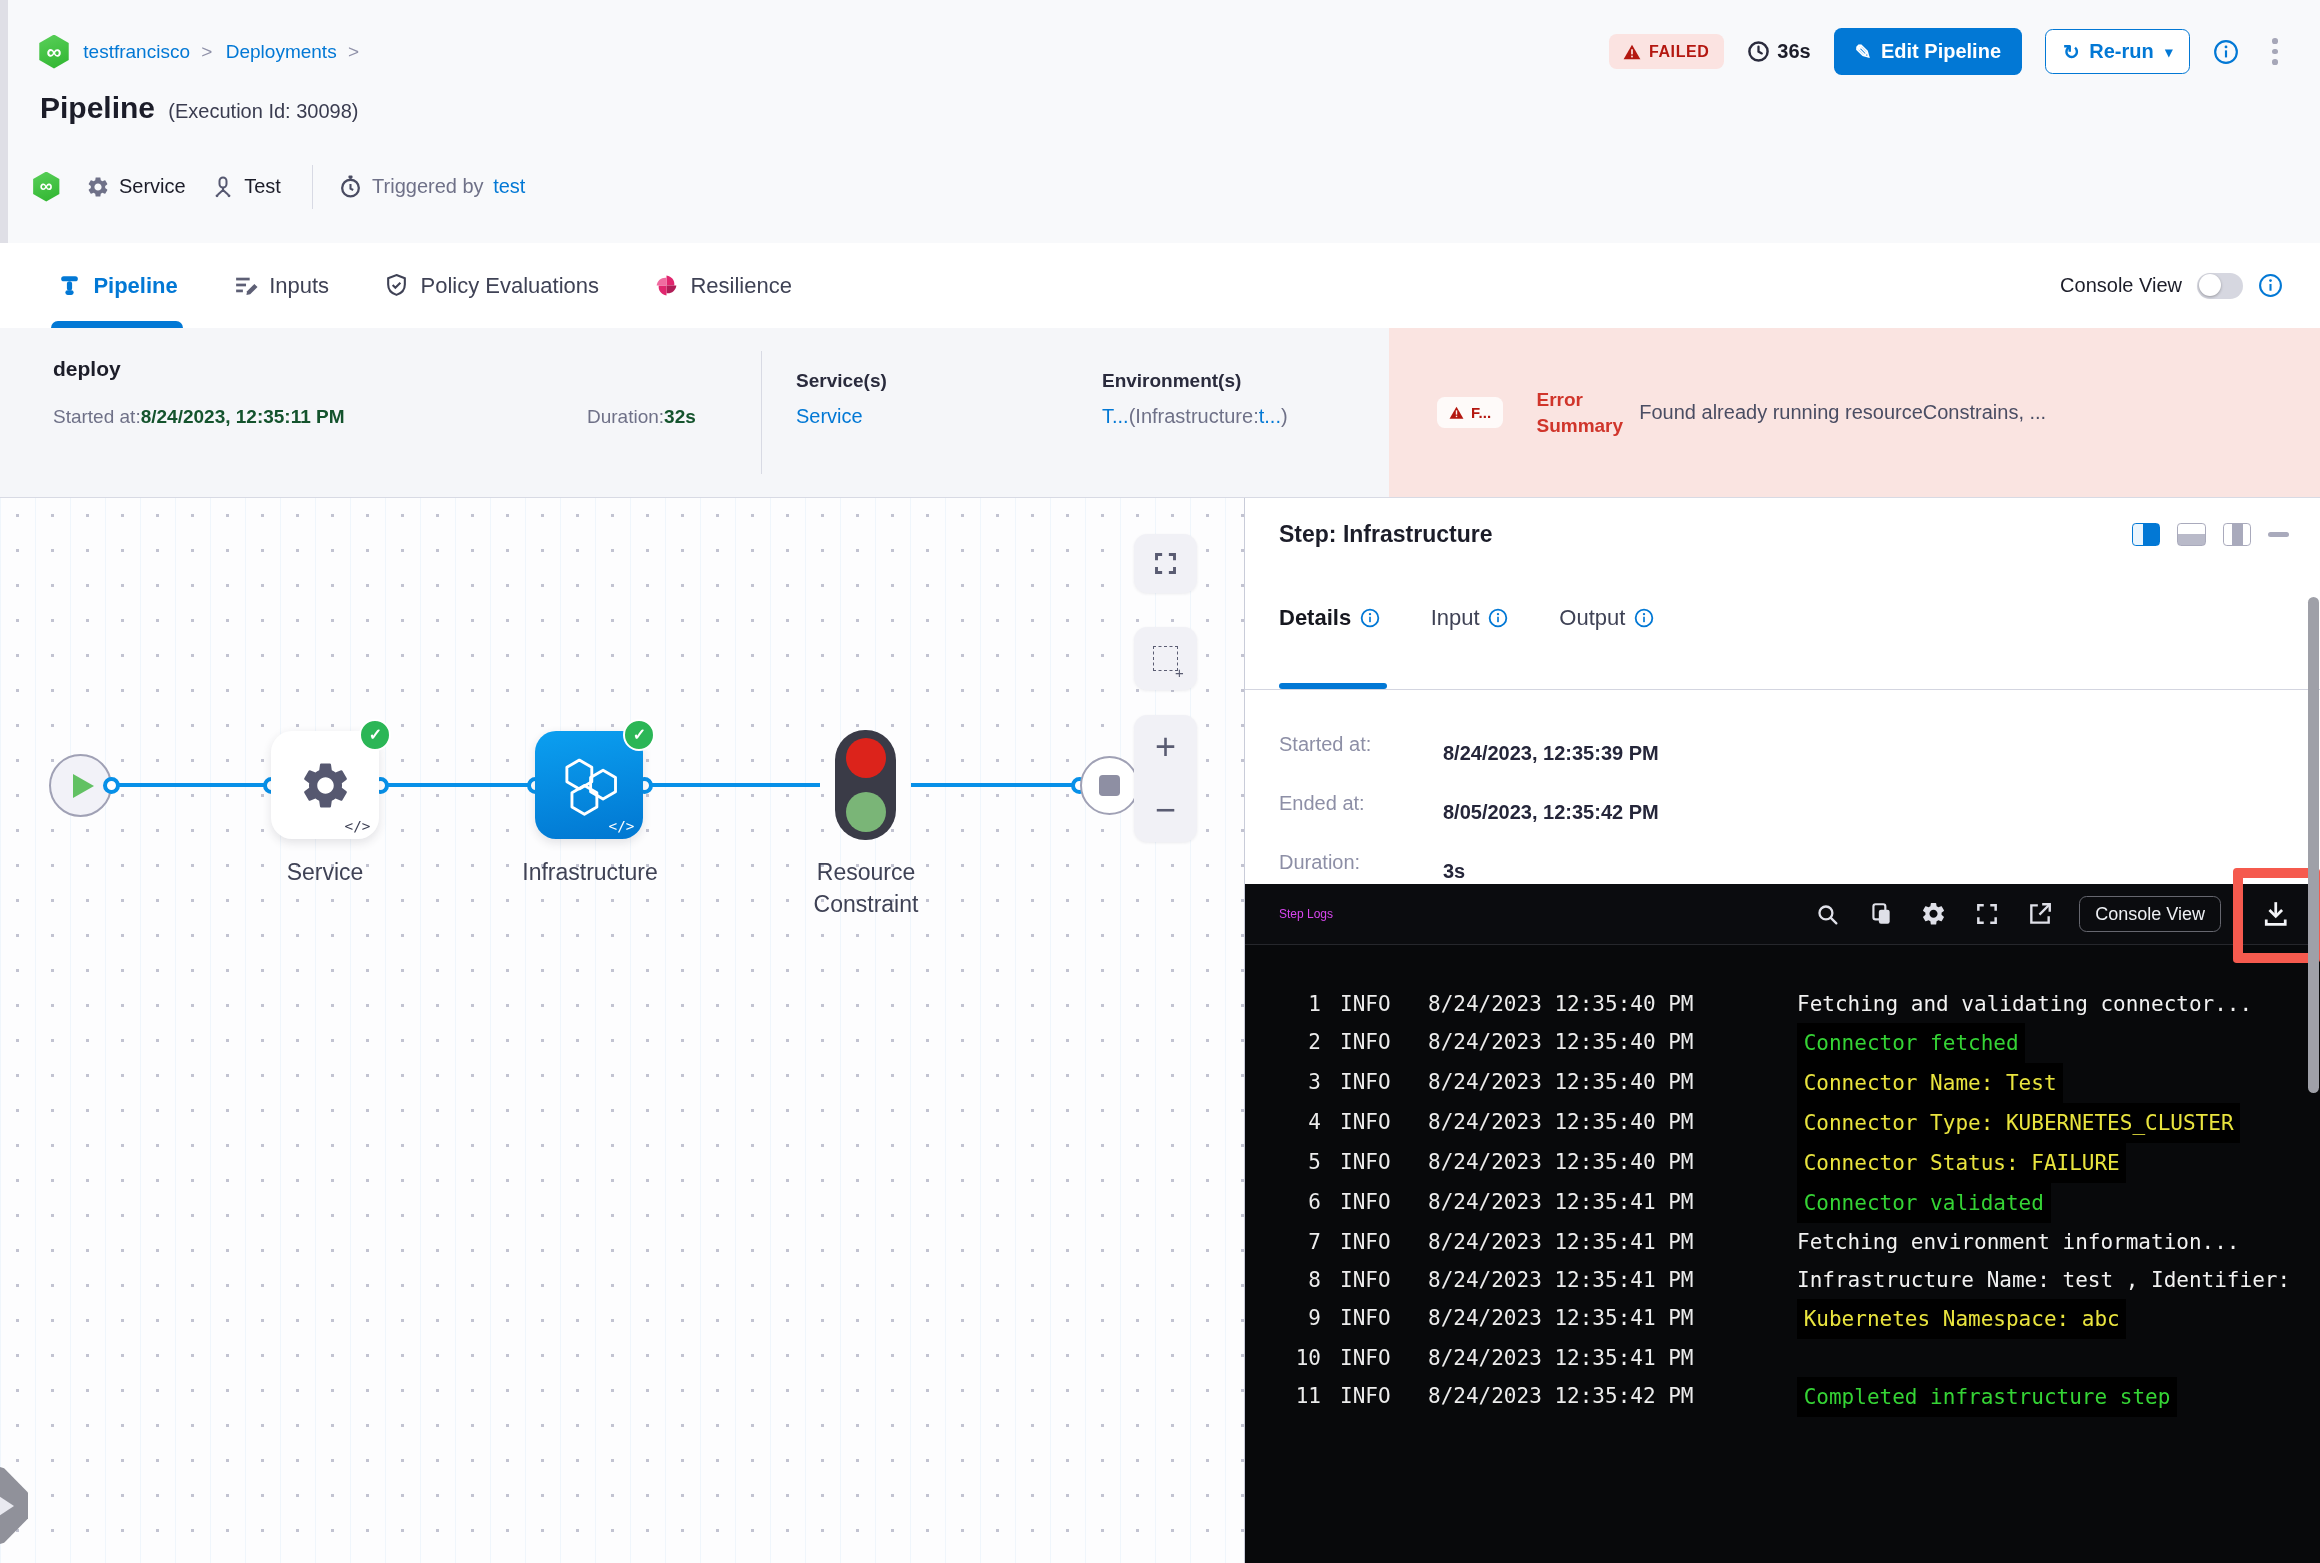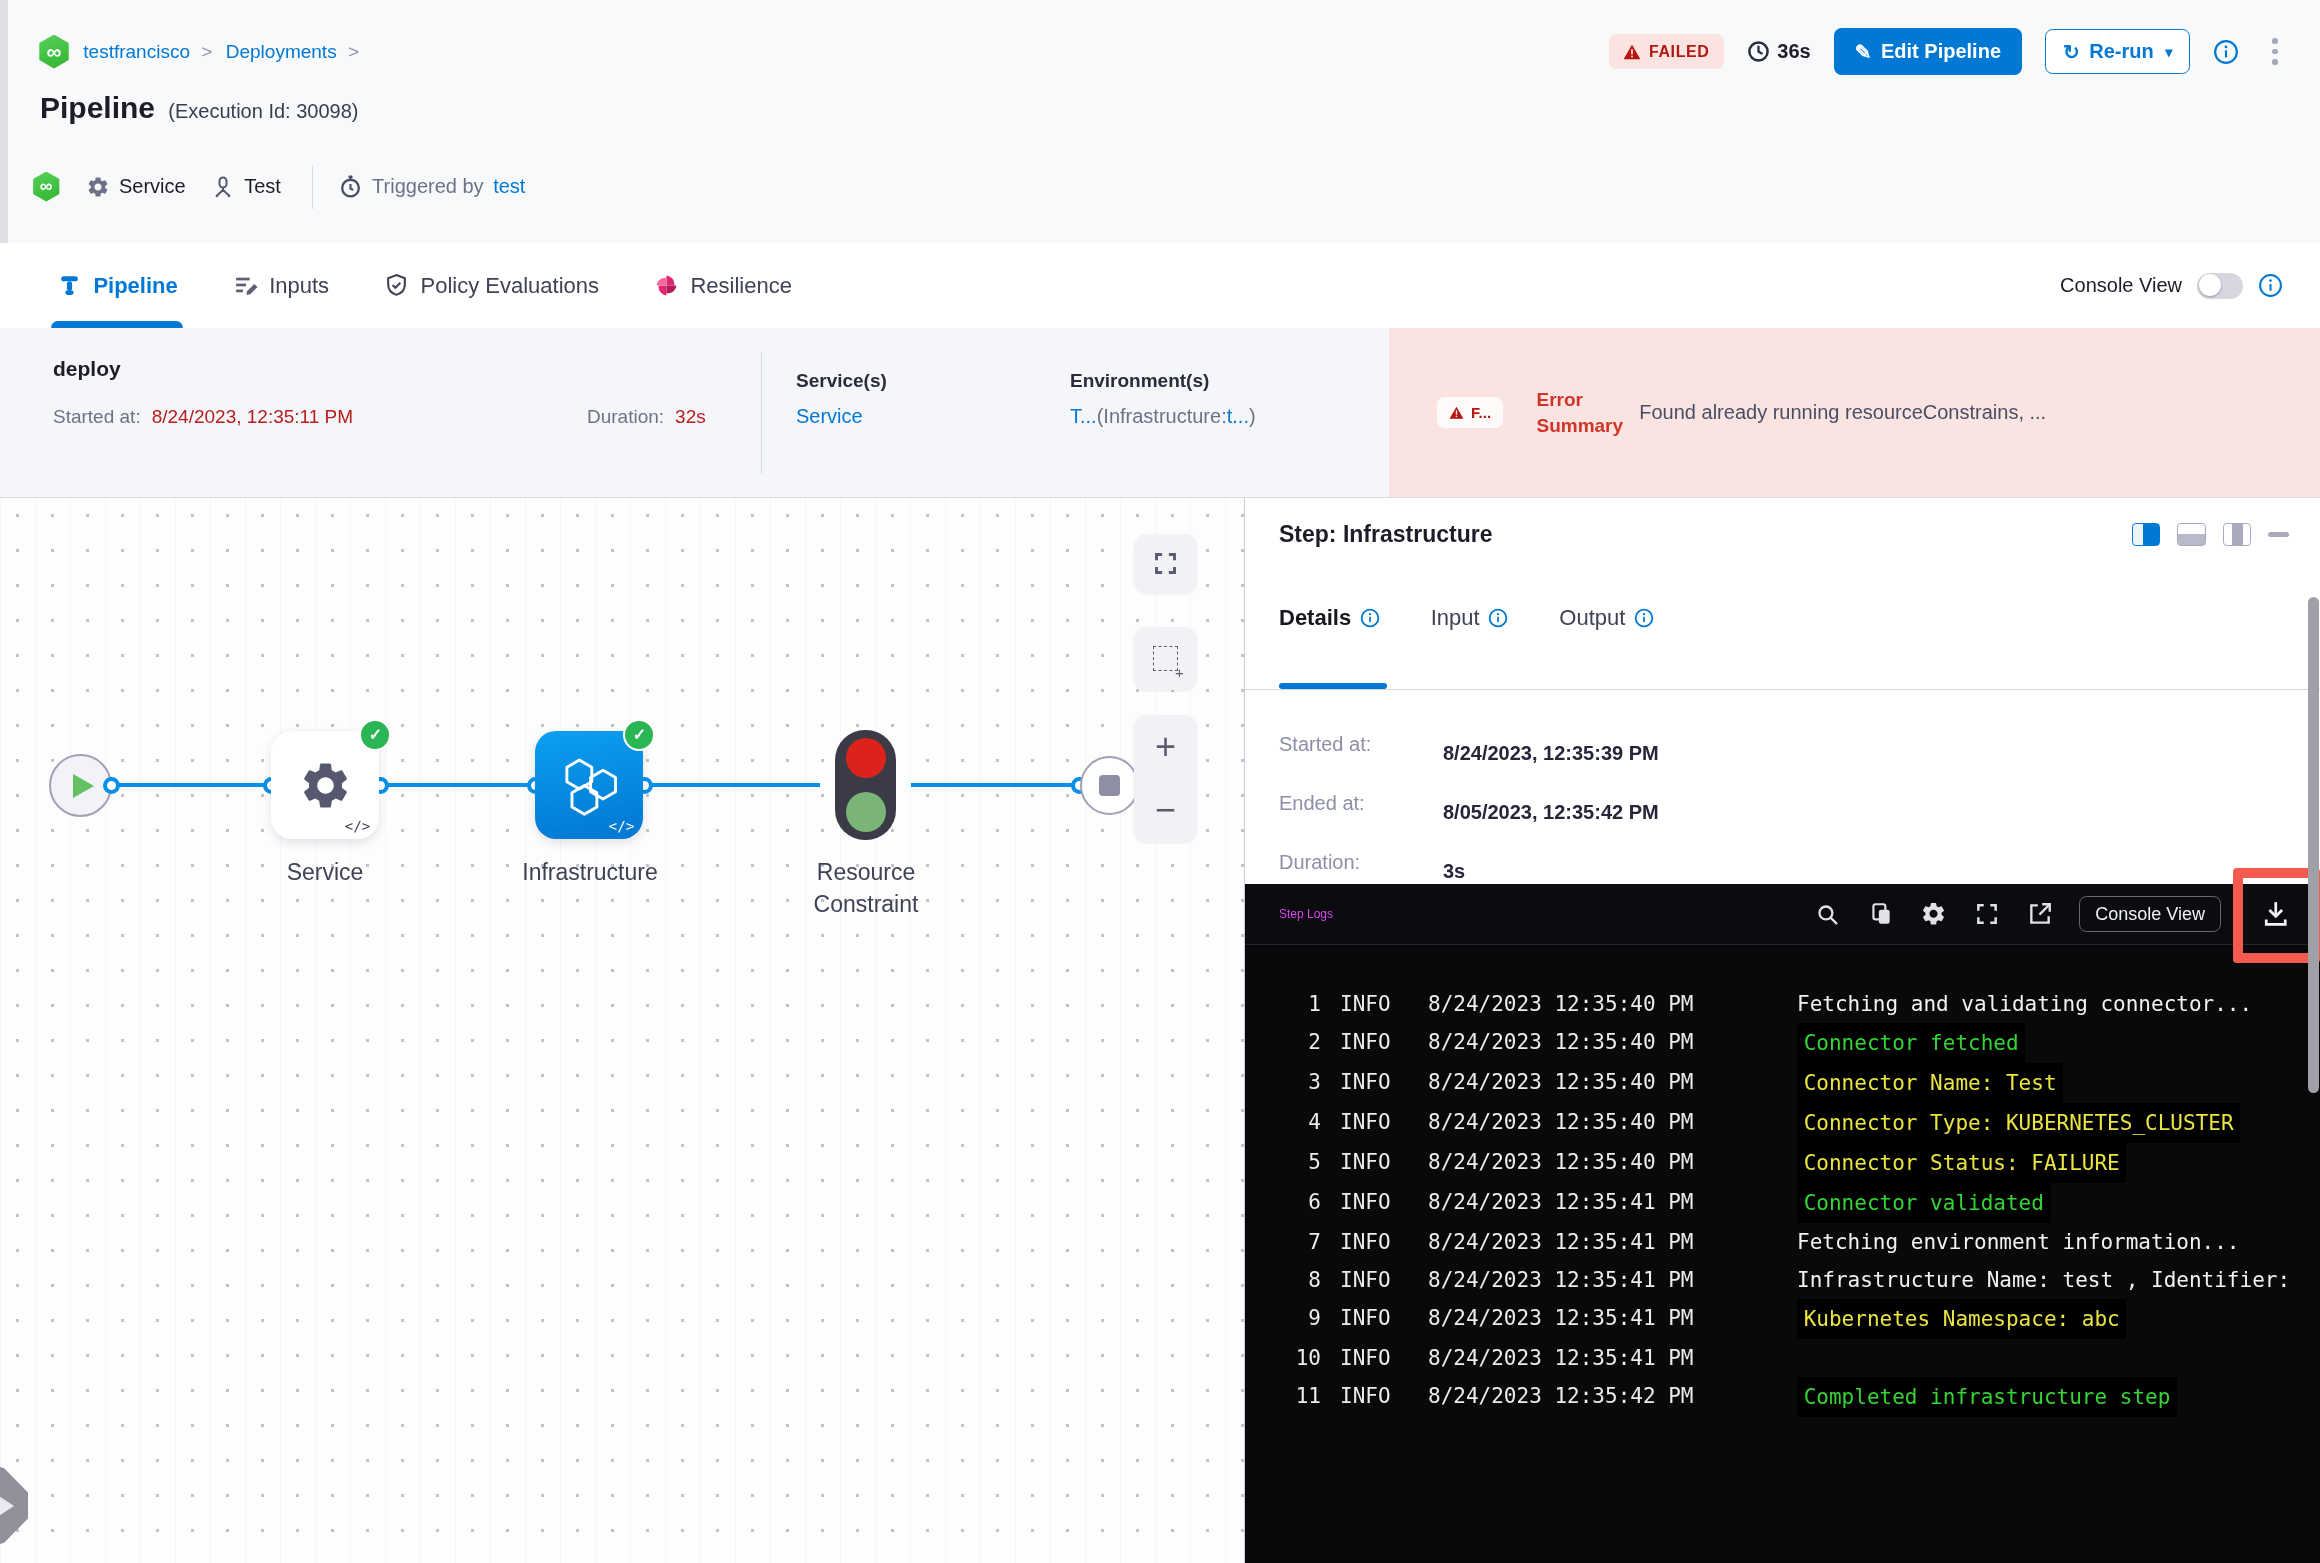--- a/index.html
+++ b/index.html
@@ -59,21 +59,21 @@
   .console-view { display:flex; align-items:center; gap:15px; font-size:20px; color:#1c1d29; }
   .toggle { width:46px; height:26px; border-radius:13.3px; background:#d6d7e0; position:relative; cursor:pointer; }
   .toggle .knob { position:absolute; left:1.9px; top:1.9px; width:22px; height:22px; border-radius:50%;
                   background:#fff; box-shadow:0 1px 2.9px rgba(0,0,0,.3); }
 
   
   .summary-bar { position:absolute; left:0; top:328px; width:2321px; height:170px; background:#f5f6f9;
                  border-bottom:1px solid #d8dae4; }
   .sum-name { position:absolute; left:53px; top:28.5px; font-size:21px; font-weight:bold; color:#1c1d29; }
   .sum-pair { position:absolute; top:78px; font-size:19px; color:#6f7188; }
-  .sum-pair b { color:#b91c1c; font-weight:400; margin-left:11px; font-size:19px; }
+  .sum-pair b { color:#14532d; font-weight:700; margin-left:0; font-size:19px; }
   .sum-div { position:absolute; left:761px; top:23px; bottom:23px; width:1px; background:#d8dae4; }
   .sum-col { position:absolute; top:42px; }
   .sum-col .lbl { font-size:19px; font-weight:600; color:#2a2b3d; }
   .sum-col .val { margin-top:13.3px; font-size:20px; color:#0278d5; cursor:pointer; }
   .env-gray { color:#6f7188; }
   .error-box { position:absolute; left:1389px; right:0; top:0; bottom:0; background:#fae4e1;
                display:flex; align-items:center; }
   .err-badge { margin-left:48px; background:rgba(255,255,255,.8); border-radius:7.6px; padding:6.7px 12.4px;
                display:flex; align-items:center; gap:6.7px; }
   .err-badge span { color:#b41710; font-weight:bold; font-size:15px; }
@@ -332,21 +332,21 @@
       <span>Started at:</span><b>8/24/2023, 12:35:11 PM</b>
     </div>
     <div class="sum-pair" style="left:587px">
       <span>Duration:</span><b>32s</b>
     </div>
     <div class="sum-div"></div>
     <div class="sum-col" style="left:796px">
       <div class="lbl">Service(s)</div>
       <div class="val">Service</div>
     </div>
-    <div class="sum-col" style="left:1070px">
+    <div class="sum-col" style="left:1102px">
       <div class="lbl">Environment(s)</div>
       <div class="val">
         <span>T...</span><span class="env-gray">(Infrastructure:</span><span>t...</span><span class="env-gray">)</span>
       </div>
     </div>
     <div class="error-box">
       <div class="err-badge">
         <svg width="15" height="13.3" viewBox="0 0 19 17">
           <path d="M9.5 0.8 L18.4 16.2 H0.6 Z" fill="#b41710"></path>
           <rect x="8.6" y="5.6" width="1.8" height="5.4" fill="#fdf3f2"></rect>

